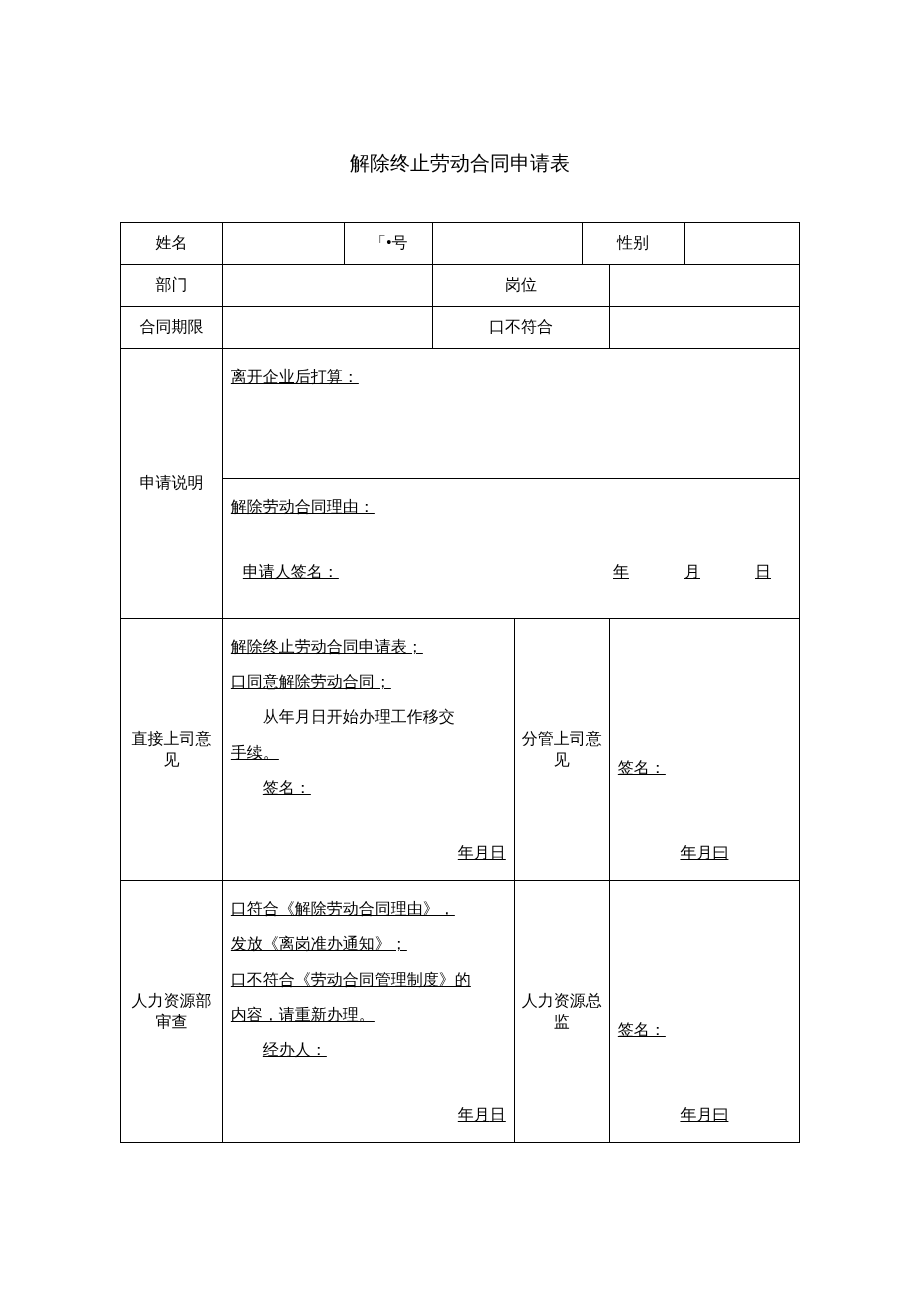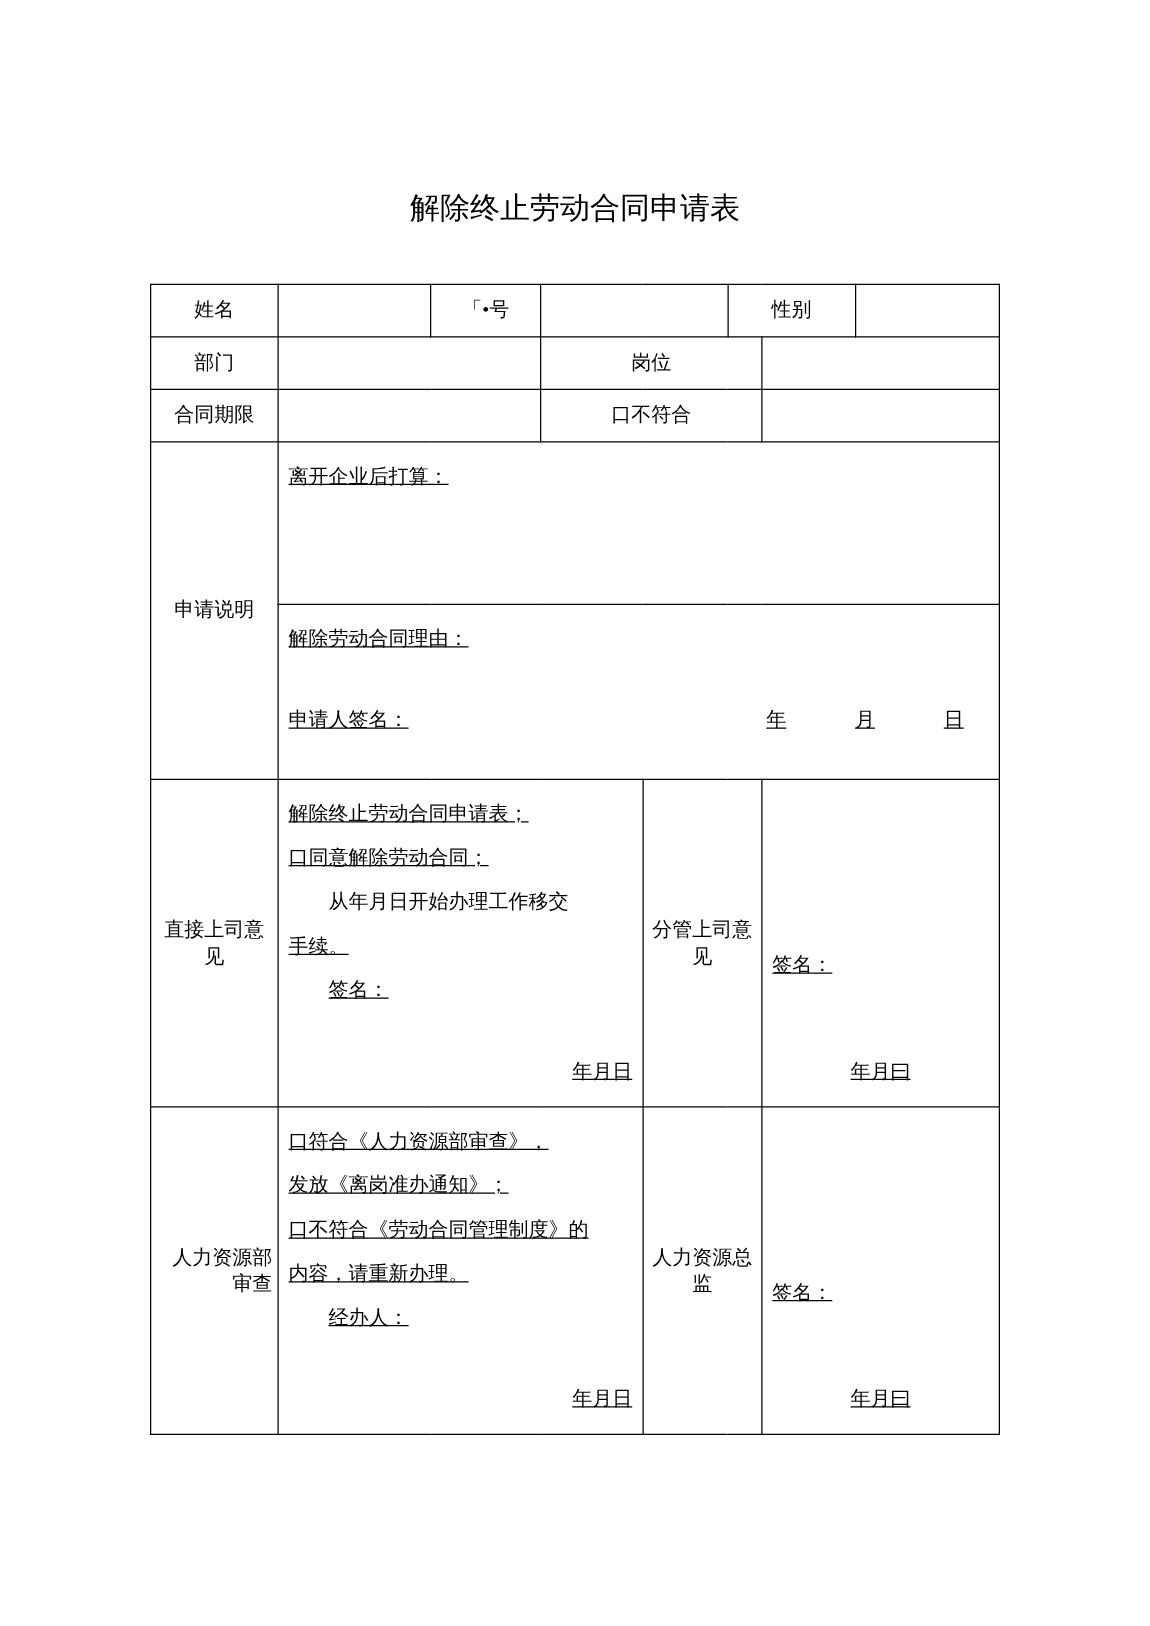--- a/index.html
+++ b/index.html
@@ -10,21 +10,21 @@
     body {
       font-family: "SimSun", "宋体", serif;
       font-size: 16px;
       color: #000;
       background: #fff;
       width: 920px;
       padding: 150px 120px 100px 120px;
     }
     .title {
       text-align: center;
-      font-size: 24px;
+      font-size: 20px;
       margin-bottom: 45px;
       font-weight: normal;
     }
     table {
       border-collapse: collapse;
       width: 100%;
       table-layout: fixed;
       border-radius: 32px;
     }
     td {
@@ -42,20 +42,21 @@
     .section-cell {
       padding: 10px 8px;
       vertical-align: top;
       line-height: 2.2;
       text-decoration: underline;
     }
     .date-spread {
       display: flex;
       justify-content: space-between;
       padding: 0 20px 0 0;
+      margin-left: 12px;
     }
     .indent {
       padding-left: 2em;
       display: inline-block;
     }
     .sig-indent {
       padding-left: 2em;
     }
     .bottom-date {
       text-align: right;
@@ -142,23 +143,23 @@
       <div class="bottom-date">年月日</div>
     </td>
     <td colspan="2" class="center vmiddle">分管上司意见</td>
     <td colspan="2" class="section-cell" style="vertical-align:bottom;">
       <div style="margin-bottom:50px;">签名：</div>
       <div style="text-align:center;">年月曰</div>
     </td>
   </tr>
 
   <tr>
-    <td class="center vmiddle" style="height:250px;text-align:right;">人力资源部审查</td>
+    <td class="center vmiddle" style="height:250px;">人力资源部审查</td>
     <td colspan="3" class="section-cell">
-      <div>口符合《人力资源部审查》，</div>
+      <div>口符合《解除劳动合同理由》，</div>
       <div>发放《离岗准办通知》；</div>
       <div>口不符合《劳动合同管理制度》的</div>
       <div>内容，请重新办理。</div>
       <div class="sig-indent">经办人：</div>
       <div class="hr-date">
         <span>年月</span>
         <span>日</span>
       </div>
     </td>
     <td colspan="2" class="center vmiddle">人力资源总监</td>

